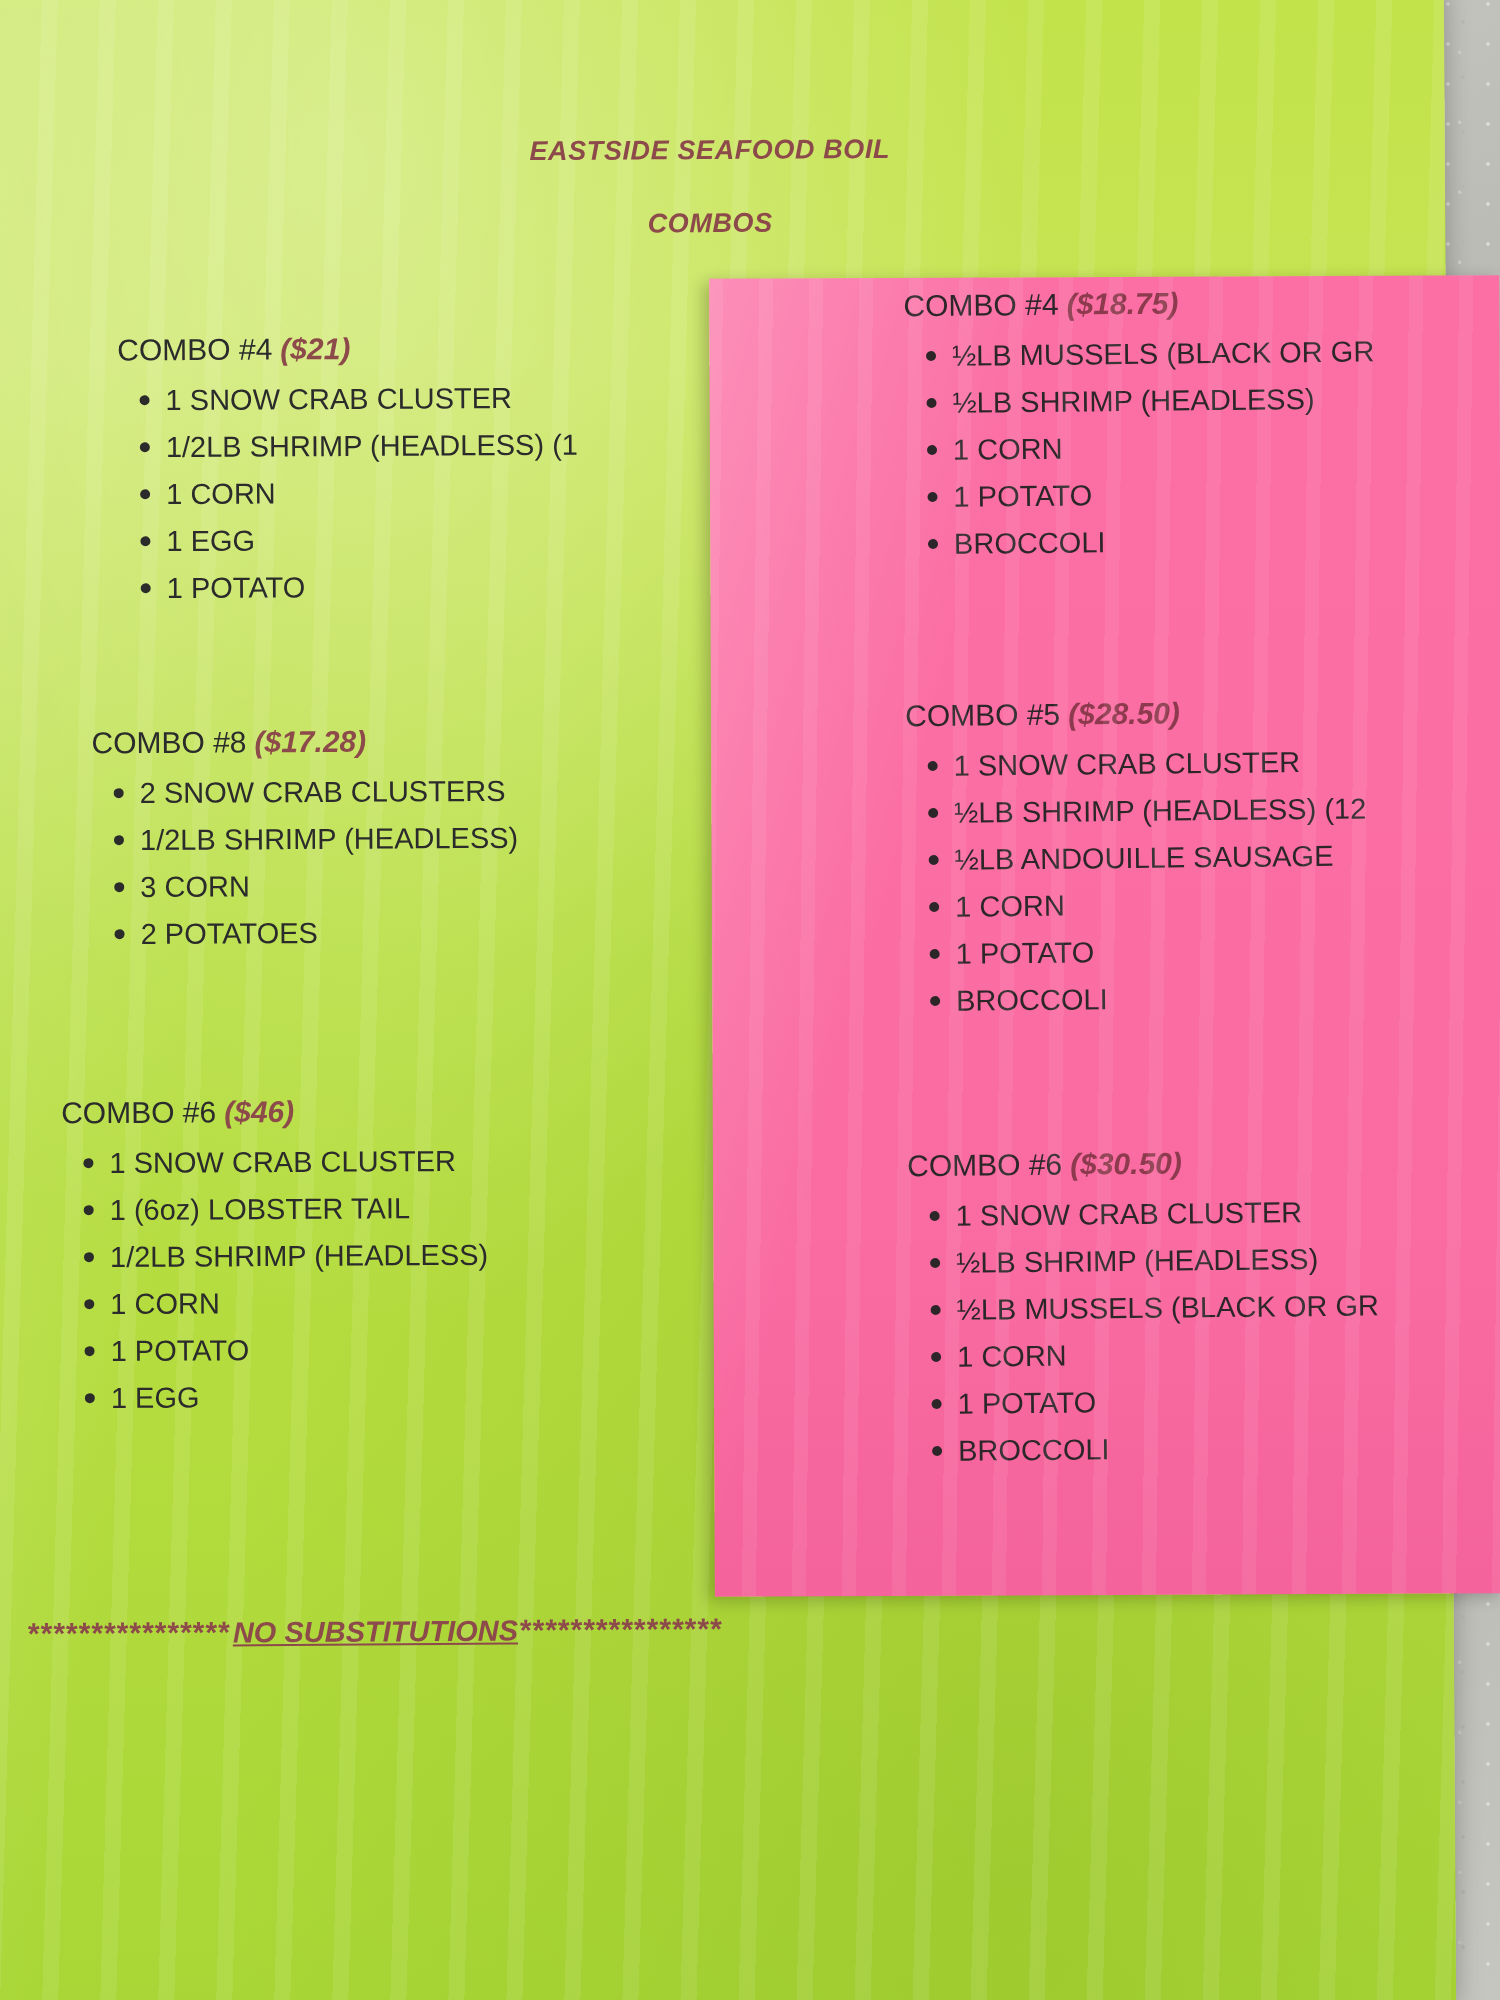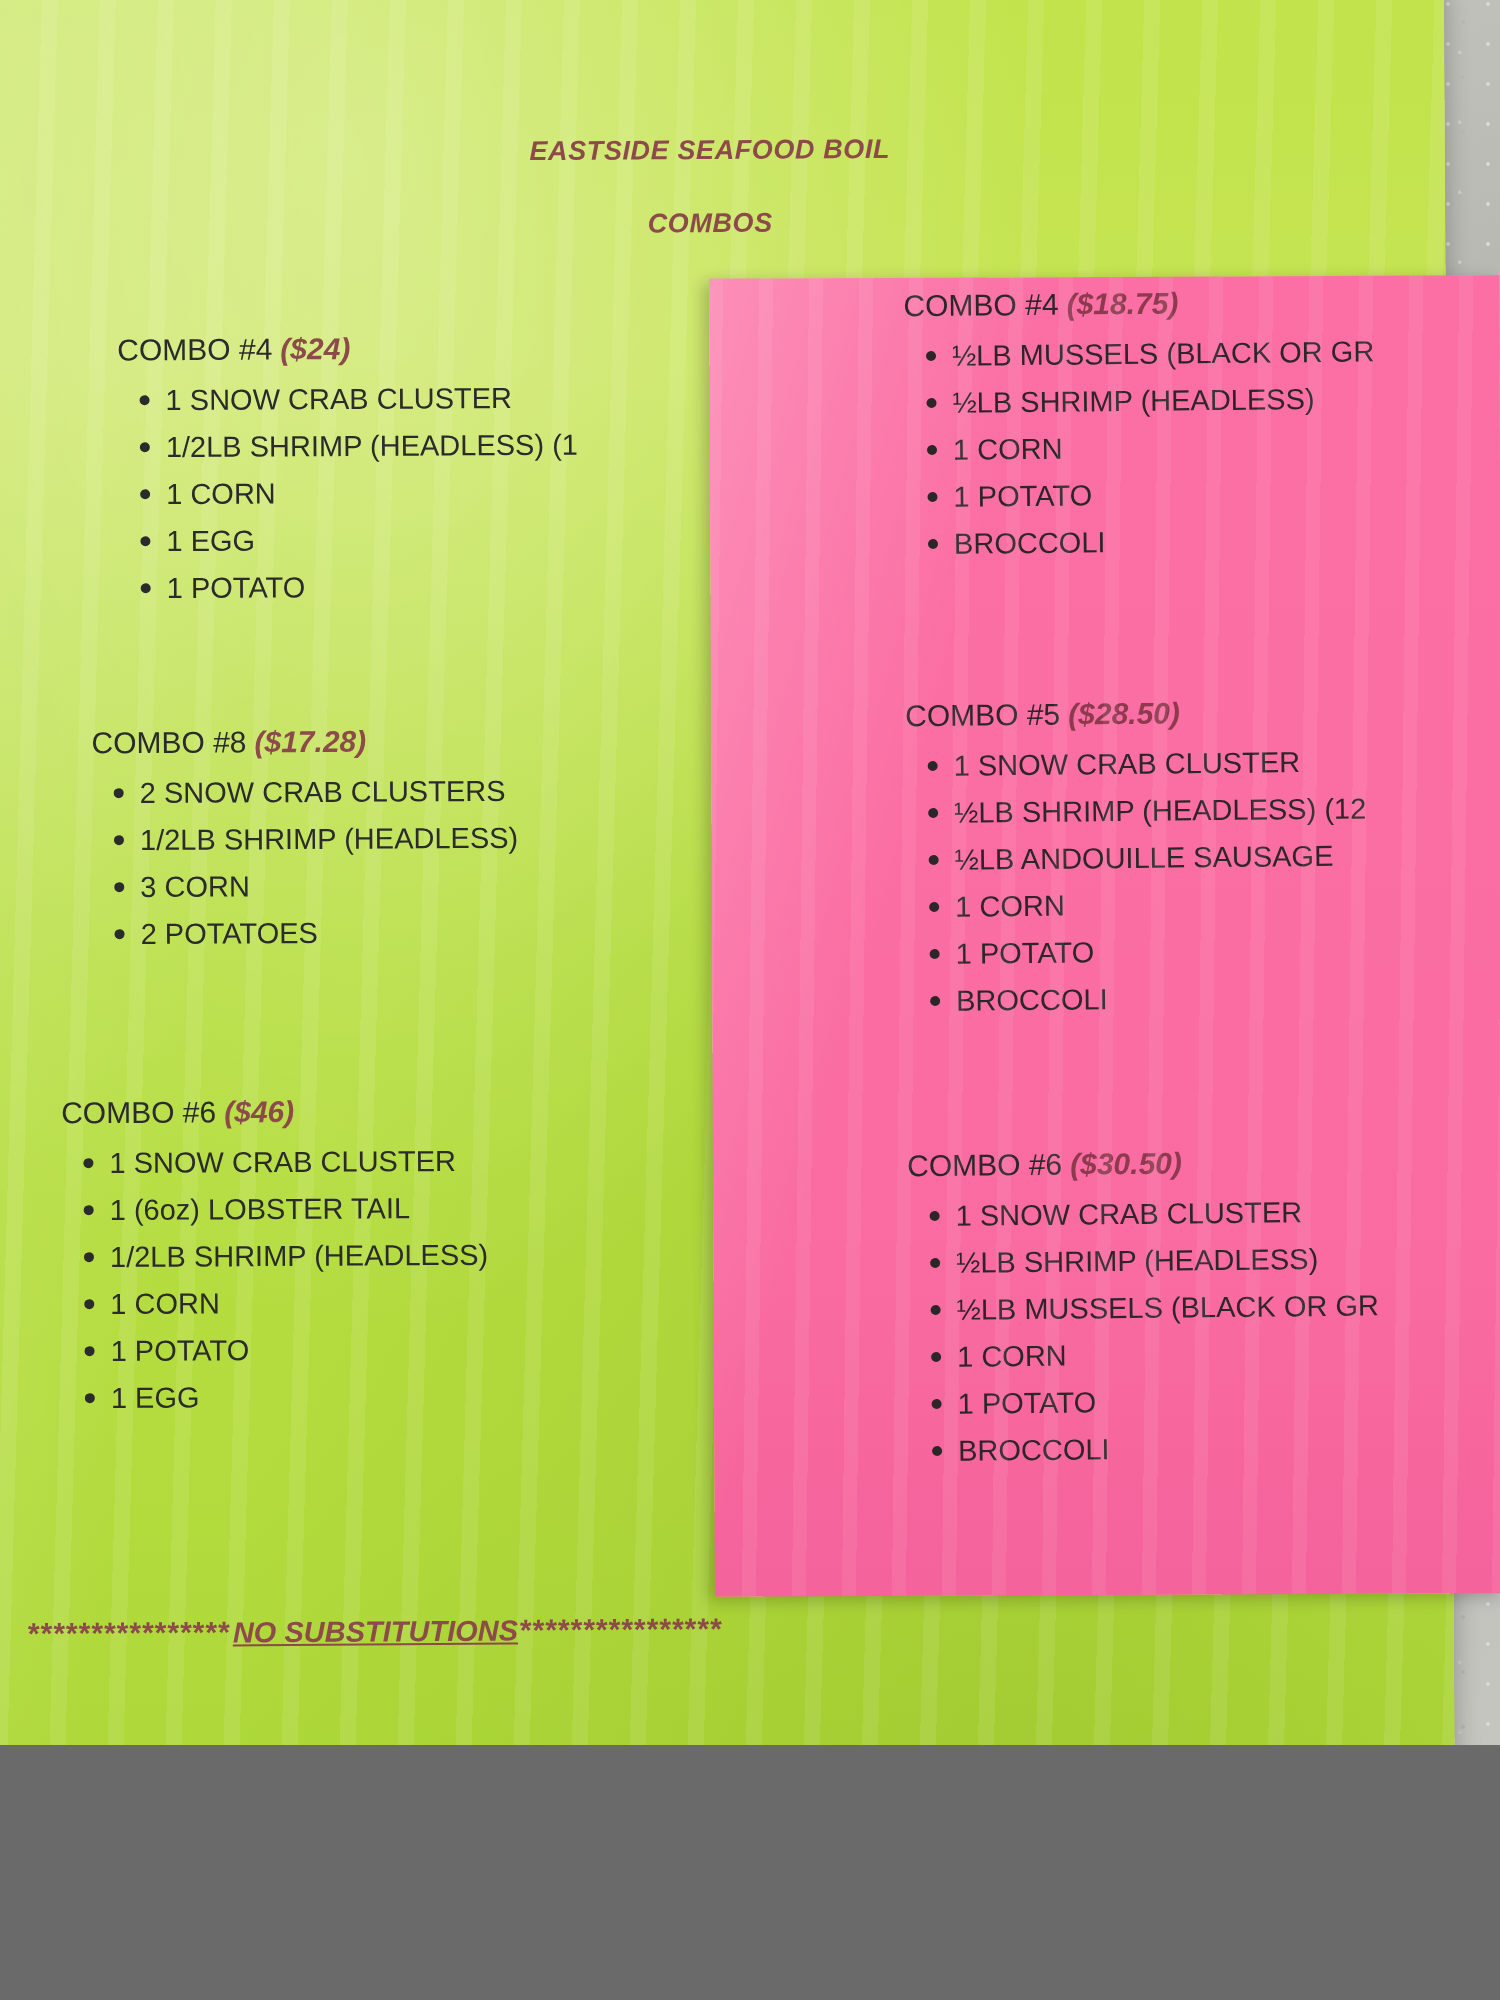--- a/index.html
+++ b/index.html
@@ -3,21 +3,21 @@
 <meta charset="utf-8">
 <style>
   html, body {
     margin: 0;
     padding: 0;
     background: #6a6a6a;
   }
   #page {
     position: relative;
     width: 1500px;
-    height: 1745px;
+    height: 2000px;
     overflow: hidden;
     font-family: "Liberation Sans", sans-serif;
   }
 
   
   .surface {
     position: absolute;
     inset: 0;
     background:
       radial-gradient(circle at 20% 10%, #d9d9d6 0 2px, transparent 2px),
@@ -188,21 +188,21 @@
 
   <div class="sheet-green"></div>
 
   <div class="title-block">
     <div class="title-line">EASTSIDE SEAFOOD BOIL</div>
     <div class="title-line second">COMBOS</div>
   </div>
 
   <div class="combo-block" style="left:118px; top:332px;">
     <div class="combo-head">
-      <span>COMBO #4</span><span class="combo-price">($24)</span>
+      <span>COMBO #4</span><span class="combo-price">($21)</span>
     </div>
     <ul class="items">
       <li><span class="bullet"></span><span>1 SNOW CRAB CLUSTER</span></li>
       <li><span class="bullet"></span><span>1/2LB SHRIMP (HEADLESS) (1</span></li>
       <li><span class="bullet"></span><span>1 CORN</span></li>
       <li><span class="bullet"></span><span>1 EGG</span></li>
       <li><span class="bullet"></span><span>1 POTATO</span></li>
     </ul>
   </div>
 

